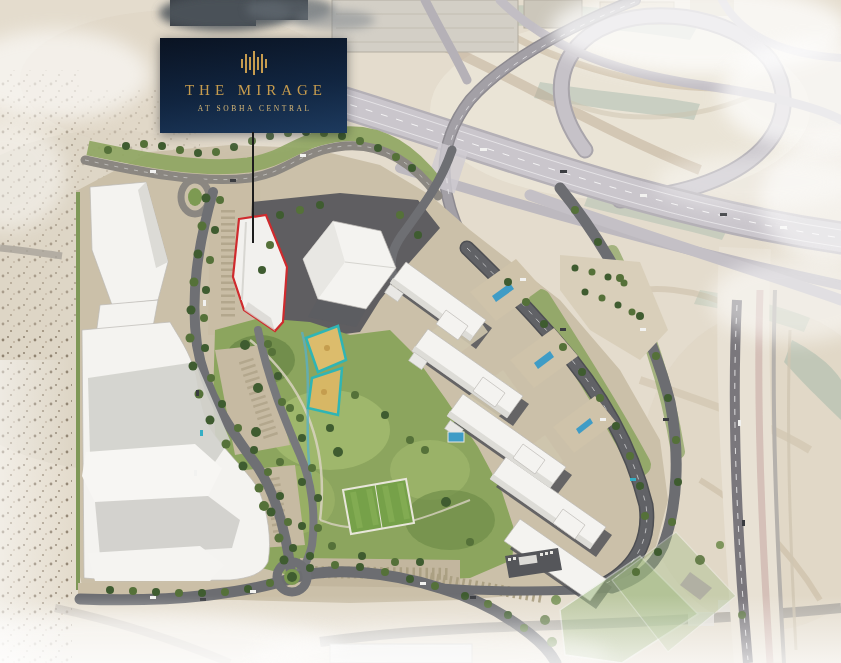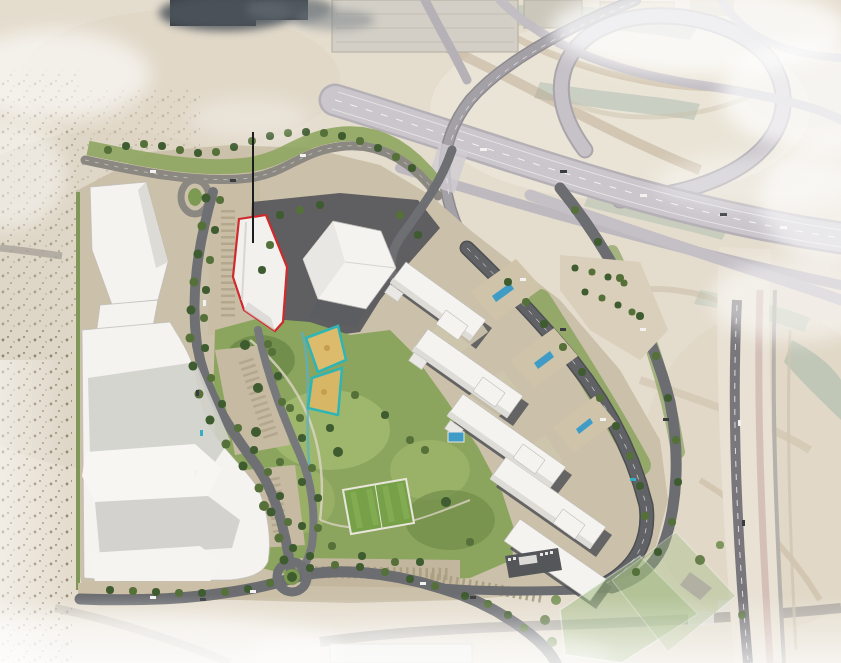--- a/index.html
+++ b/index.html
@@ -529,14 +529,27 @@
     <ellipse cx="55" cy="75" rx="95" ry="45" fill="#ffffff" opacity=".6" filter="url(#bl)"></ellipse>
     <ellipse cx="5" cy="175" rx="60" ry="55" fill="#ffffff" opacity=".45" filter="url(#bl)"></ellipse>
     <ellipse cx="250" cy="118" rx="60" ry="20" fill="#ffffff" opacity=".3" filter="url(#bl)"></ellipse>
     <rect x="0" y="595" width="841" height="68" fill="url(#hazeB)"></rect>
     <ellipse cx="120" cy="648" rx="220" ry="35" fill="#ffffff" opacity=".55" filter="url(#bl)"></ellipse>
     <ellipse cx="430" cy="656" rx="180" ry="28" fill="#ffffff" opacity=".4" filter="url(#bl)"></ellipse>
     <rect x="0" y="360" width="70" height="303" fill="url(#hazeL)"></rect>
   </g>
 </svg>
 
+  <div class="card">
+    <div class="logo">
+      <i style="height:9px"></i>
+        <i style="height:19px"></i>
+        <i style="height:13px"></i>
+        <i style="height:24px"></i>
+        <i style="height:13px"></i>
+        <i style="height:19px"></i>
+        <i style="height:9px"></i>
+    </div>
+    <div class="card-title">THE MIRAGE</div>
+    <div class="card-sub">AT SOBHA CENTRAL</div>
+  </div>
   <div class="leader"></div>
 </div>
 
 </body></html>

